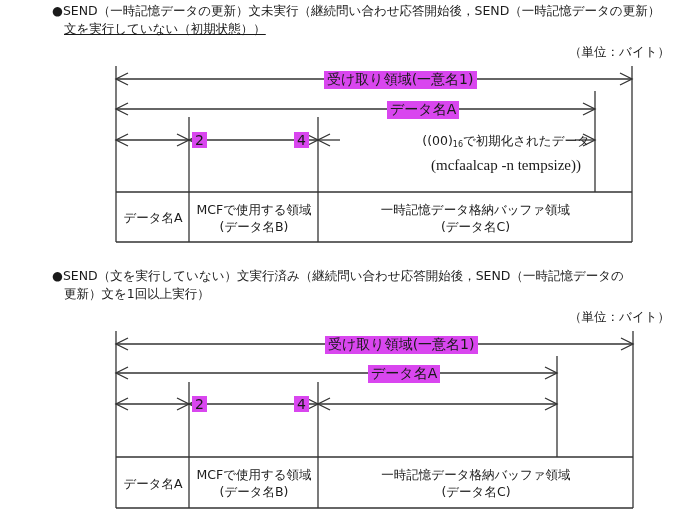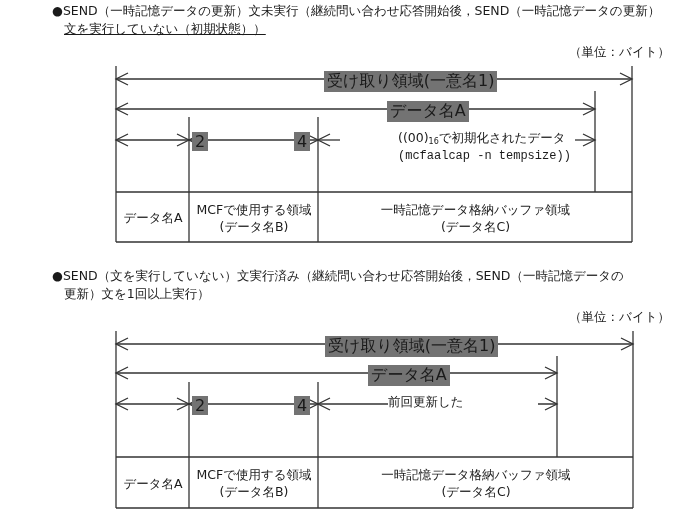--- a/index.html
+++ b/index.html
@@ -1,23 +1,23 @@
 <!DOCTYPE html>
 <html><head>
 <meta charset="utf-8">
 <style>
   html, body { margin:0; padding:0; background:#ffffff; }
   body { width:680px; height:511px; position:relative; overflow:hidden;
          font-family:"DejaVu Sans", "Liberation Sans", sans-serif; color:#1a1a1a; }
   .abs { position:absolute; white-space:nowrap;margin-left:48px; }
   .heading { font-size:12.5px; line-height:18px; }
   .unit { font-size:12.5px; }
-  .lbl { font-size:16px; background:#737373; padding:0 3px; }
-  .lbl-c { text-align:left; font-size:12.5px; line-height:14px; }
-  .mono { font-family:Liberation Mono, monospace; font-size:12px; }
+  .lbl { font-size:14px; background:#d946ef; padding:0 3px; }
+  .lbl-c { text-align:center; font-size:12.5px; line-height:20px; }
+  .mono { font-family:Liberation Serif, serif; font-size:15px; }
   svg { position:absolute; left:0; top:0; }
   .cell { position:absolute; display:flex; align-items:center; justify-content:center;
           text-align:center; font-size:12.5px; line-height:17px; }
   .sub { font-size:8px; vertical-align:-2px; }
 </style>
 </head>
 <body>
 
 <div>
   <div class="abs heading" style="left:4px;top:2px;">●SEND（一時記憶データの更新）文未実行（継続問い合わせ応答開始後，SEND（一時記憶データの更新）</div>
@@ -110,21 +110,20 @@
       <polyline points="330,398 318,404 330,410"></polyline>
       <polyline points="545,398 557,404 545,410"></polyline>
     </g>
   </svg>
 
   <div class="abs lbl" style="left:277px;top:336px;">受け取り領域(一意名1)</div>
   <div class="abs lbl" style="left:320px;top:365px;">データ名A</div>
   <div class="abs lbl" style="left:144px;top:396px;">2</div>
   <div class="abs lbl" style="left:246px;top:396px;">4</div>
   <div class="abs lbl-c" style="left:340px;top:395px;width:150px;background:#fff;">
-    <div>前回更新した</div>
   </div>
 
   <div class="cell" style="left:117px;top:458px;width:72px;height:50px;">データ名A</div>
   <div class="cell" style="left:190px;top:458px;width:128px;height:50px;flex-direction:column;">
     <div>MCFで使用する領域</div>
     <div>(データ名B)</div>
   </div>
   <div class="cell" style="left:319px;top:458px;width:314px;height:50px;flex-direction:column;">
     <div>一時記憶データ格納バッファ領域</div>
     <div>(データ名C)</div>

